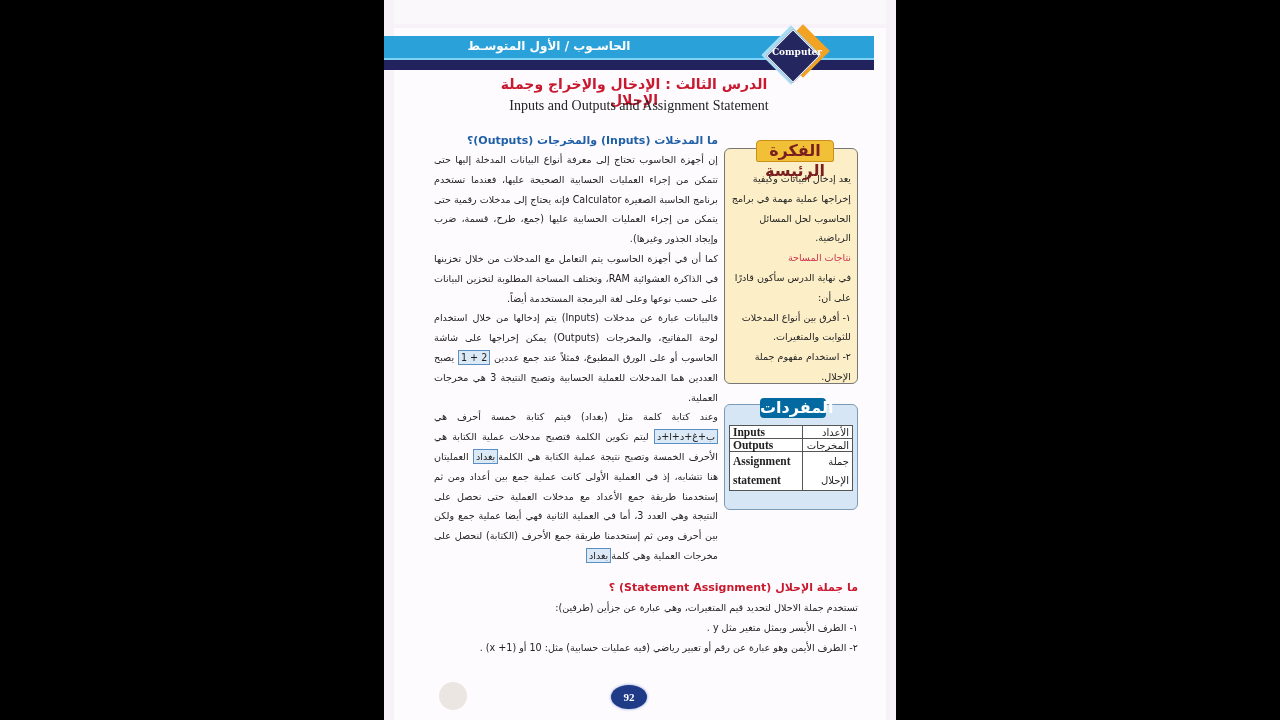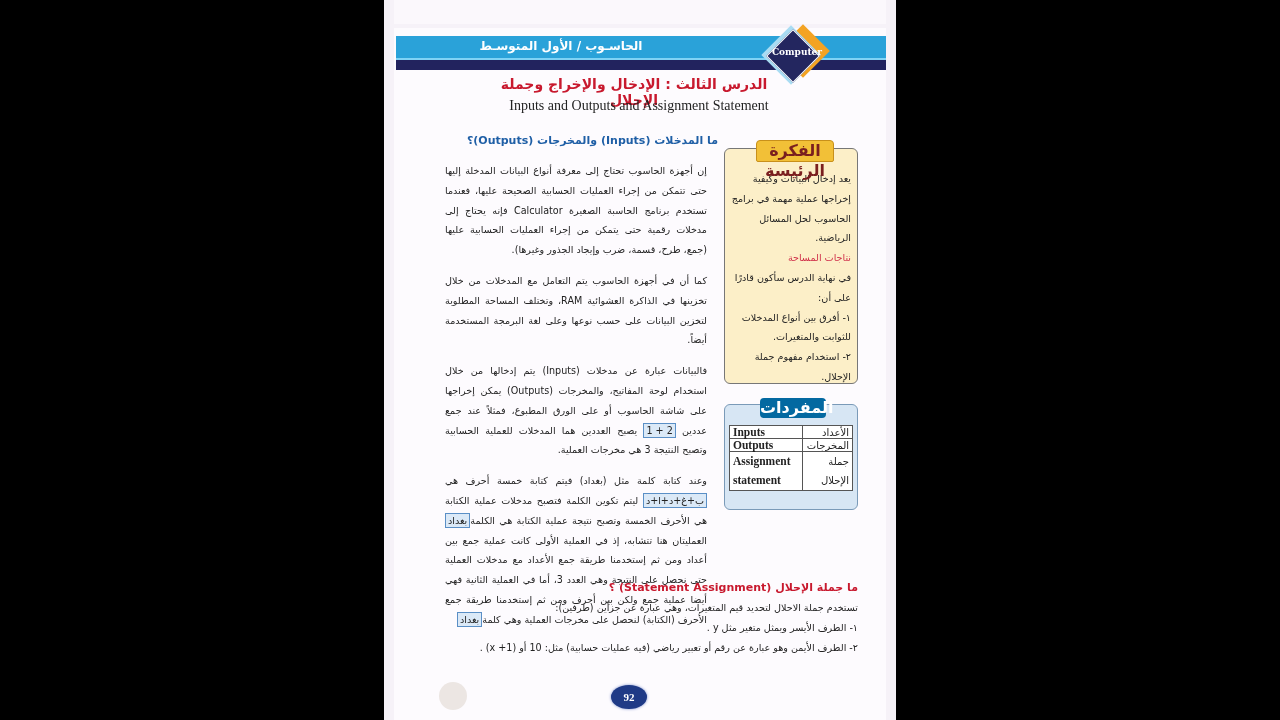--- a/index.html
+++ b/index.html
@@ -2,36 +2,36 @@
 <html><head>
 <meta charset="utf-8">
 <style>
   html, body { margin:0; padding:0; }
   body { width:1280px; height:720px; background:#000; position:relative; overflow:hidden;
          font-family:"DejaVu Sans", sans-serif; }
   .page { position:absolute; left:384px; top:0; width:512px; height:720px; background:#f6f2f8; overflow:hidden; }
   .topstrip { position:absolute; left:10px; top:0; width:492px; height:24px; background:#fbf8fc; }
   .pagebody { position:absolute; left:10px; top:28px; width:492px; height:692px; background:#fdfbfe; }
 
-  .banner { position:absolute; left:12px; top:36px; width:490px; height:34px; }
+  .banner { position:absolute; left:0; top:36px; width:490px; height:34px; }
   .banner .light { position:absolute; left:0; top:0; width:100%; height:22px; background:#2aa2d9; border-bottom:2px solid #7fd3f5; }
   .banner .dark { position:absolute; left:0; top:24px; width:100%; height:10px; background:#22235e; }
   .banner-text { position:absolute; left:0; top:3px; width:330px; text-align:center; color:#fff; font-size:12px; font-weight:bold; direction:rtl; }
   .logo { position:absolute; left:378px; top:26px; width:70px; height:60px; }
   .logo .d-orange { position:absolute; left:22px; top:6px; width:38px; height:38px; background:#f3a323; transform:rotate(45deg); }
   .logo .d-light { position:absolute; left:8px; top:8px; width:42px; height:42px; background:#a9dcf3; transform:rotate(45deg); }
   .logo .d-main { position:absolute; left:12px; top:11px; width:36px; height:36px; background:#23265f; transform:rotate(45deg); border:1px solid #fff; }
   .logo .txt { position:absolute; left:0; top:21px; width:70px; text-align:center; color:#fff; font-family:"DejaVu Serif", serif; font-size:9px; font-weight:bold; }
 
   .title-ar { position:absolute; left:100px; top:76px; width:300px; text-align:center; color:#c8192e; font-size:14px; font-weight:bold; direction:rtl; }
   .title-en { position:absolute; left:90px; top:98px; width:330px; text-align:center; color:#222; font-family:"Liberation Serif", serif; font-size:14px; }
 
   .main { position:absolute; left:50px; top:132px; width:284px; direction:rtl; color:#222; font-size:9.6px; line-height:19.8px; text-align:justify; }
   .main h3 { margin:0; font-size:11px; color:#1f5fa6; font-weight:bold; line-height:18px; }
-  .main p { margin:11px; }
+  .main p { margin:0; }
   .box { border:1px solid #5a8fc6; background:#dbe9f7; padding:0 2px; direction:ltr; display:inline-block; line-height:13px; }
 
   .idea { position:absolute; left:340px; top:148px; width:134px; height:236px; background:#fcefc8; border:1.5px solid #777; border-radius:6px; direction:rtl;
           font-size:9.6px; line-height:19.8px; color:#222; padding:20px 6px 0 6px; box-sizing:border-box; }
   .idea-tab { position:absolute; left:372px; top:140px; width:76px; height:20px; background:#f2c037; border:1px solid #c8901a; border-radius:4px 4px 2px 2px;
               text-align:center; color:#7a1f1f; font-size:16px; font-weight:bold; line-height:20px; }
   .idea .outcomes-title { color:#d0304a; }
   .idea p { margin:0; }
 
   .vocab { position:absolute; left:340px; top:404px; width:134px; height:106px; background:#d7e6f4; border:1.5px solid #7a9ab8; border-radius:6px; box-sizing:border-box; }

